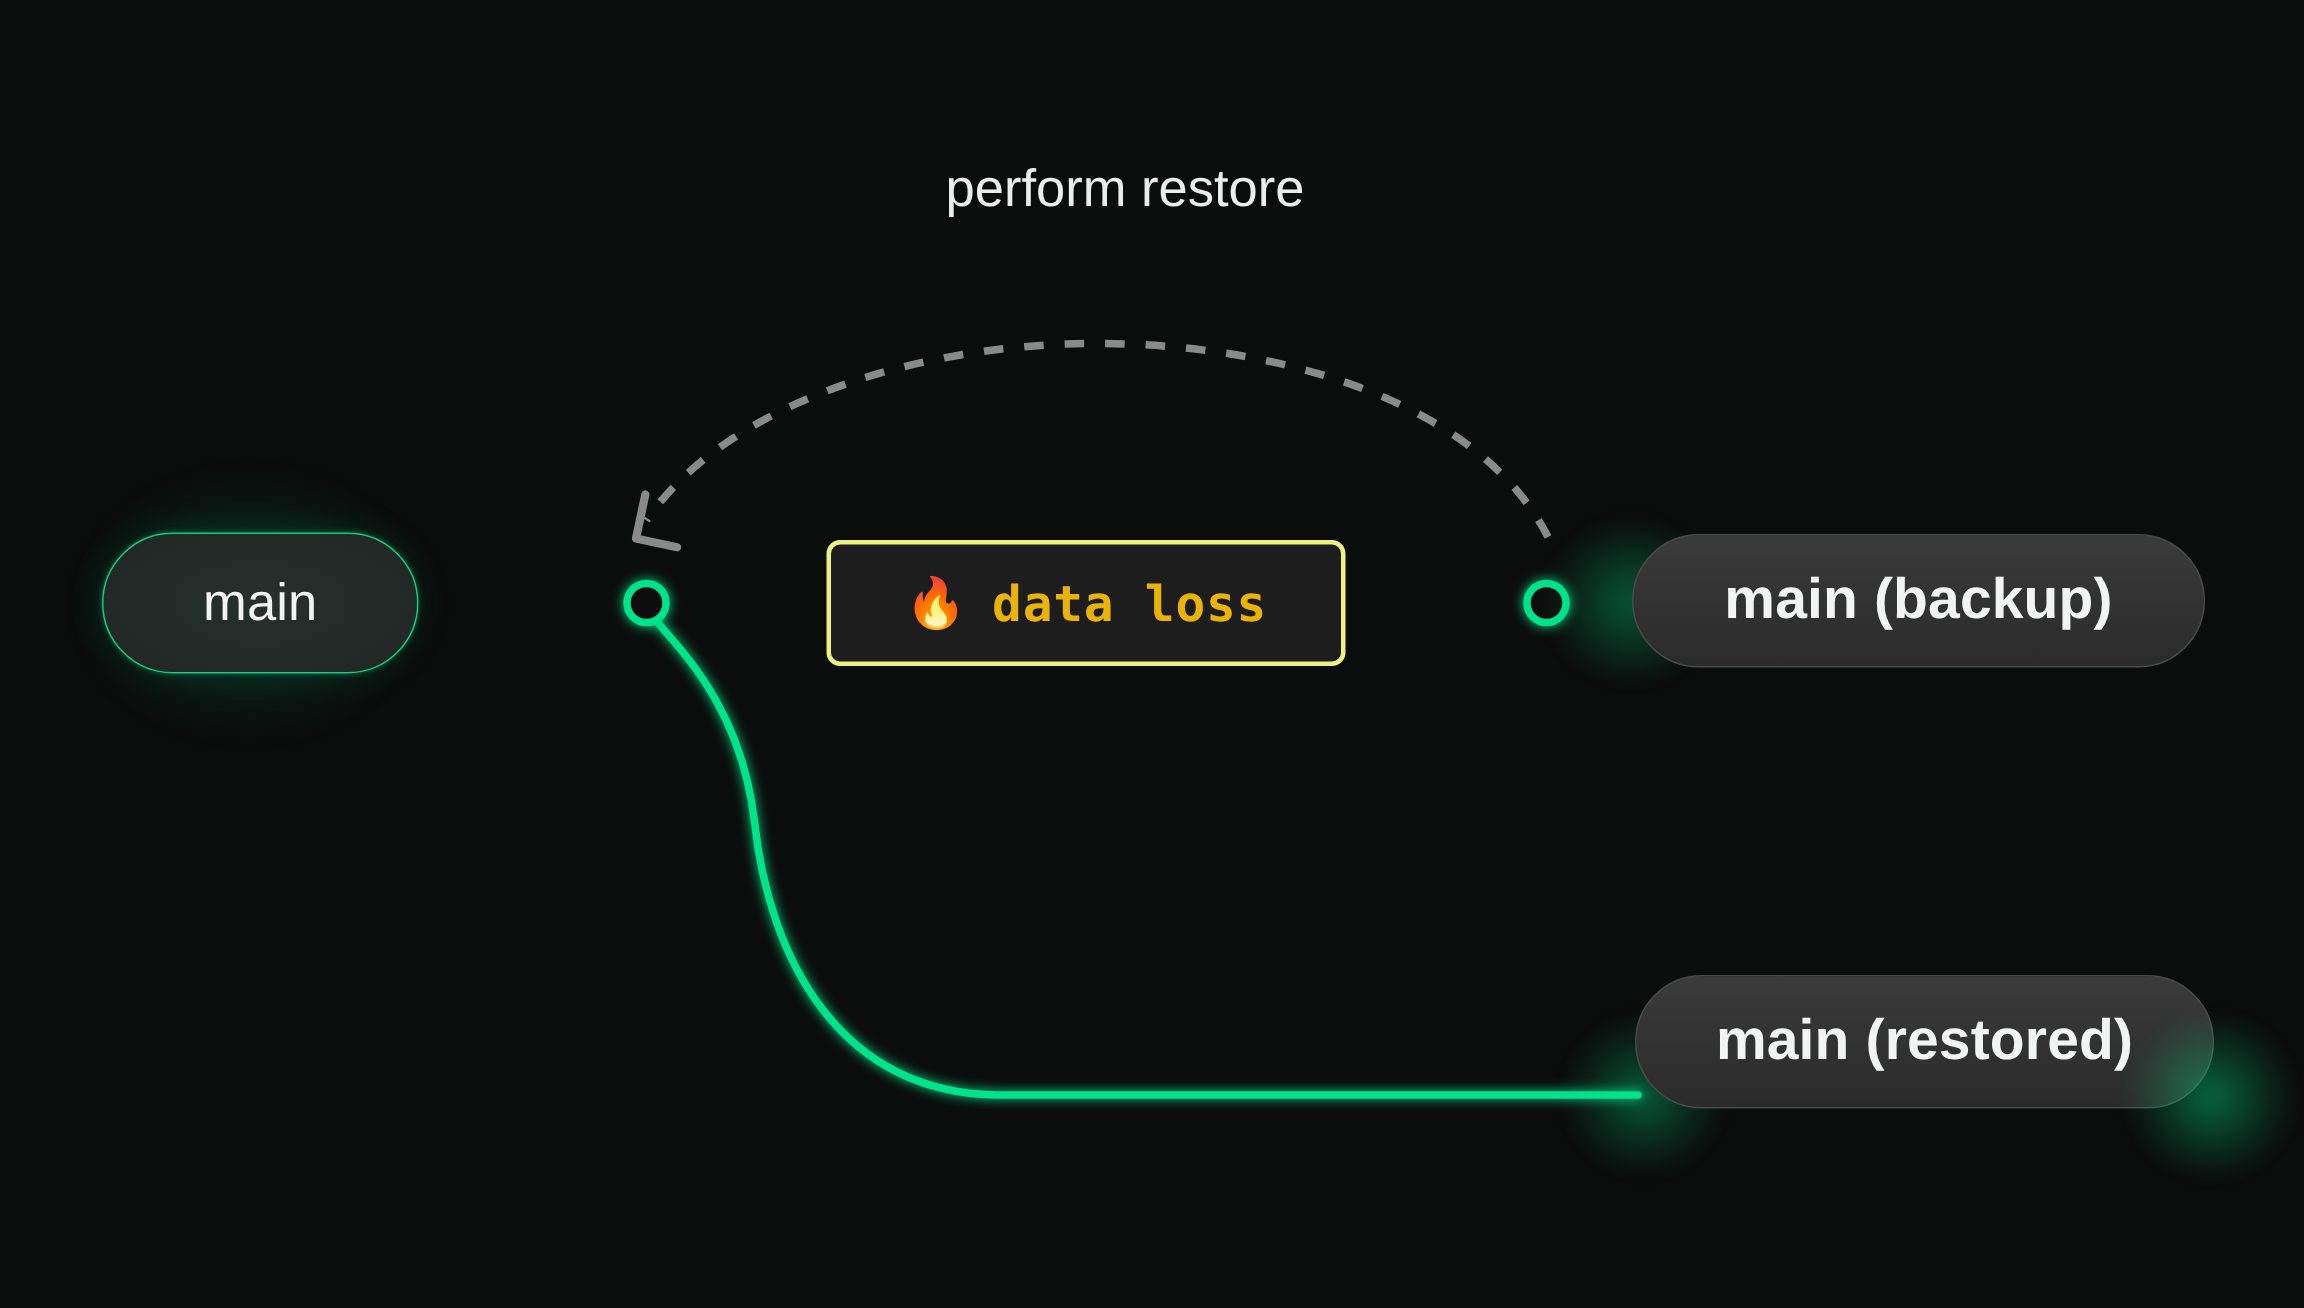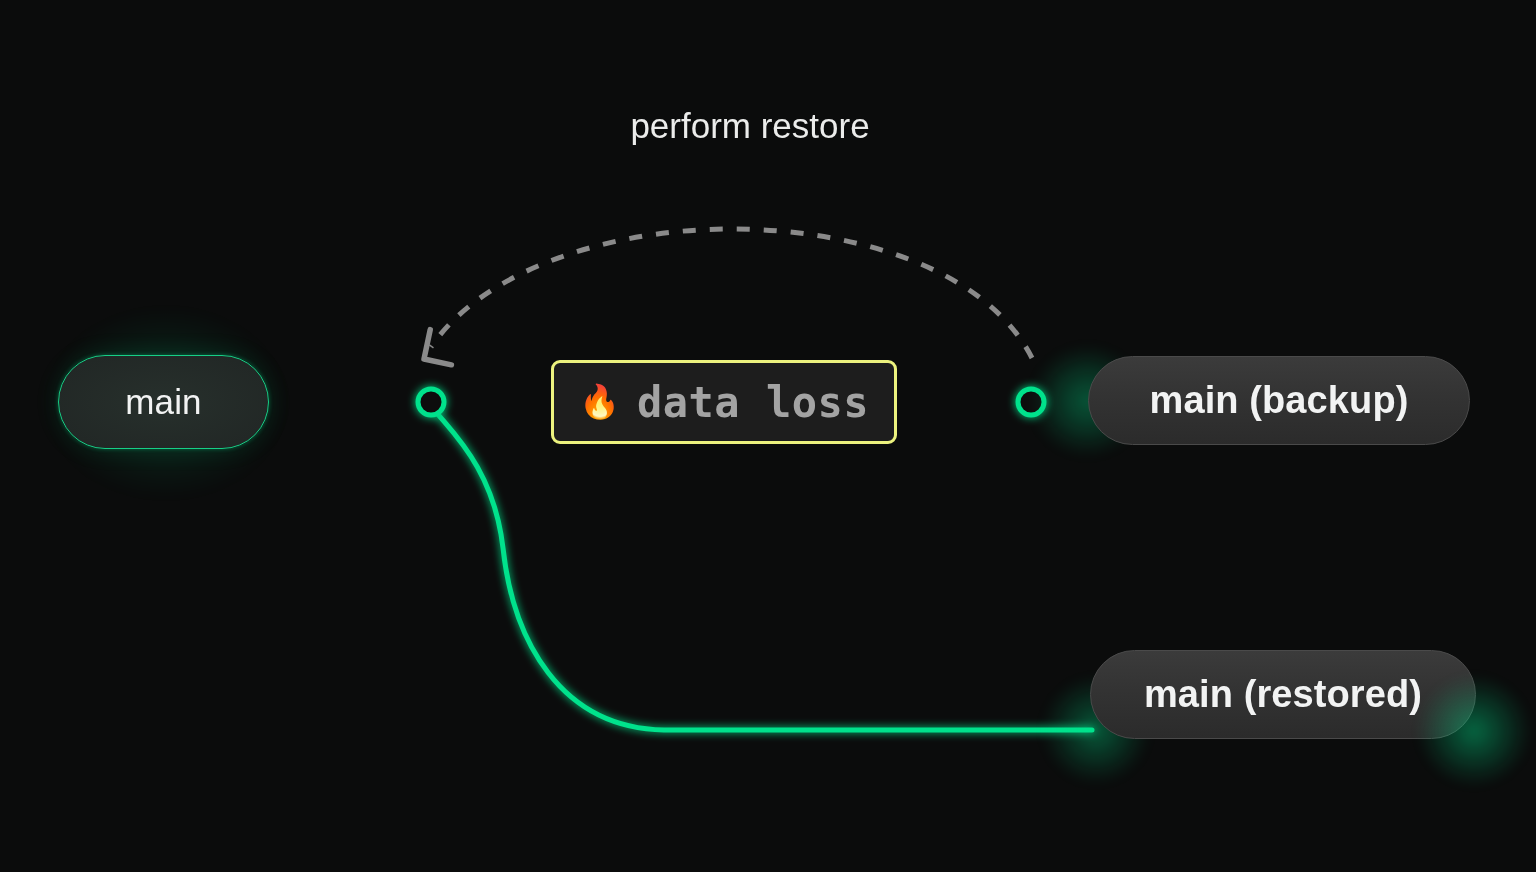--- a/index.html
+++ b/index.html
@@ -34,21 +34,21 @@
     justify-content: center;
     box-sizing: border-box;
     border-radius: 999px;
     color: #f2f3f3;
     white-space: nowrap;
     letter-spacing: 0.1px;
     z-index: 6;
   }
 
   .pill-main {
-    left: 58px;
+    left: 68px;
     top: 355px;
     width: 211px;
     height: 94px;
     font-size: 35px;
     border: 1.6px solid #16cf86;
     background:
       radial-gradient(ellipse 120% 130% at 50% 50%, #27302c 0%, #222826 45%, #1d2220 100%);
     box-shadow:
       0 0 4px rgba(0,226,140,0.35),
       0 0 26px rgba(0,226,140,0.10);
@@ -159,23 +159,23 @@
     gap: 17px;
     z-index: 8;
   }
   .event-emoji {
     font-size: 33px;
     line-height: 1;
     margin-top: -2px;
   }
   .event-label {
     font-family: "DejaVu Sans Mono", "Liberation Mono", monospace;
-    font-size: 42px;
+    font-size: 33px;
     font-weight: 700;
-    color: #a3a3a3;
+    color: #eab308;
     letter-spacing: 0.5px;
   }
 
   
   .caption {
     position: absolute;
     left: 0;
     top: 103px;
     width: 1460px;
     text-align: center;

